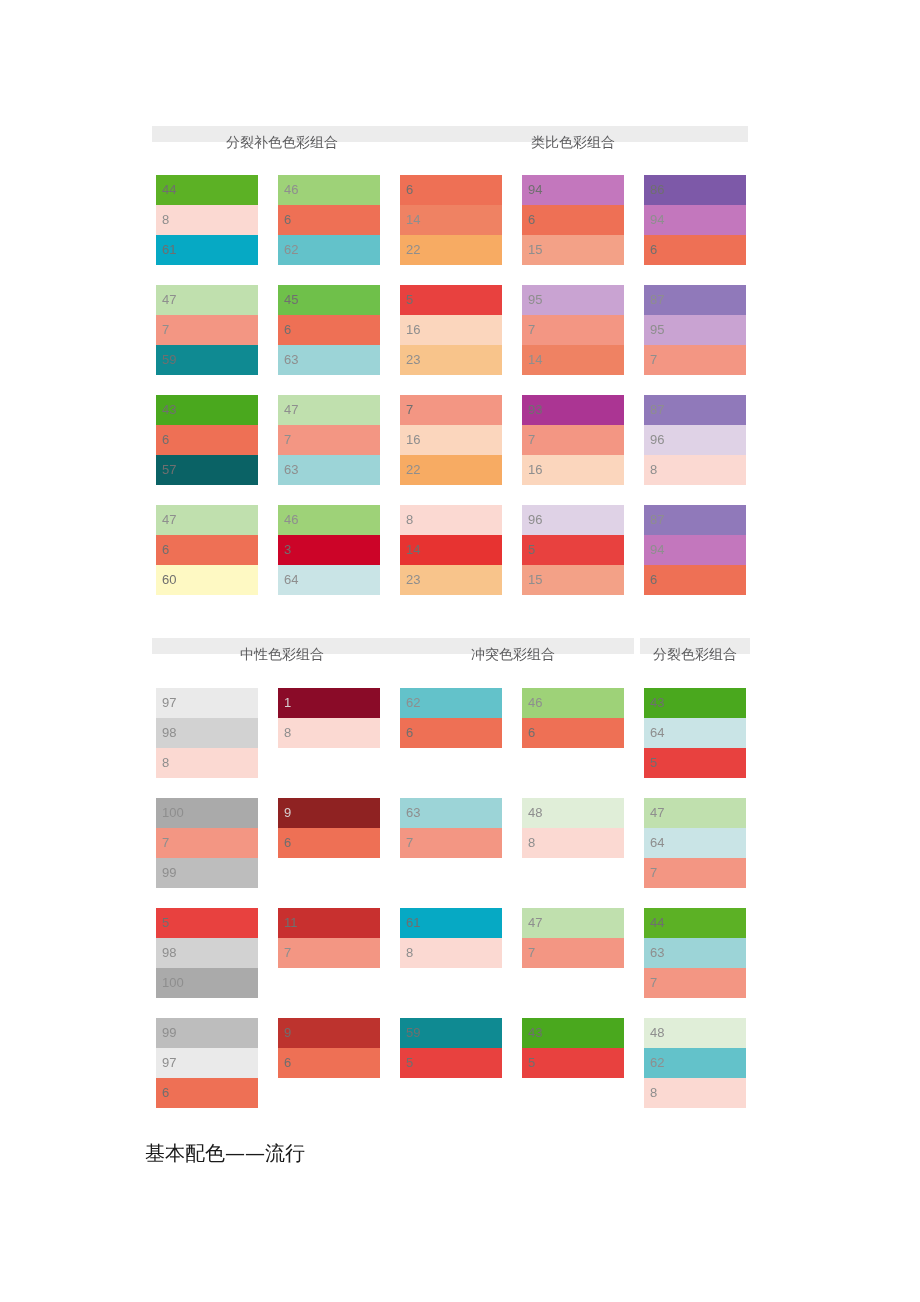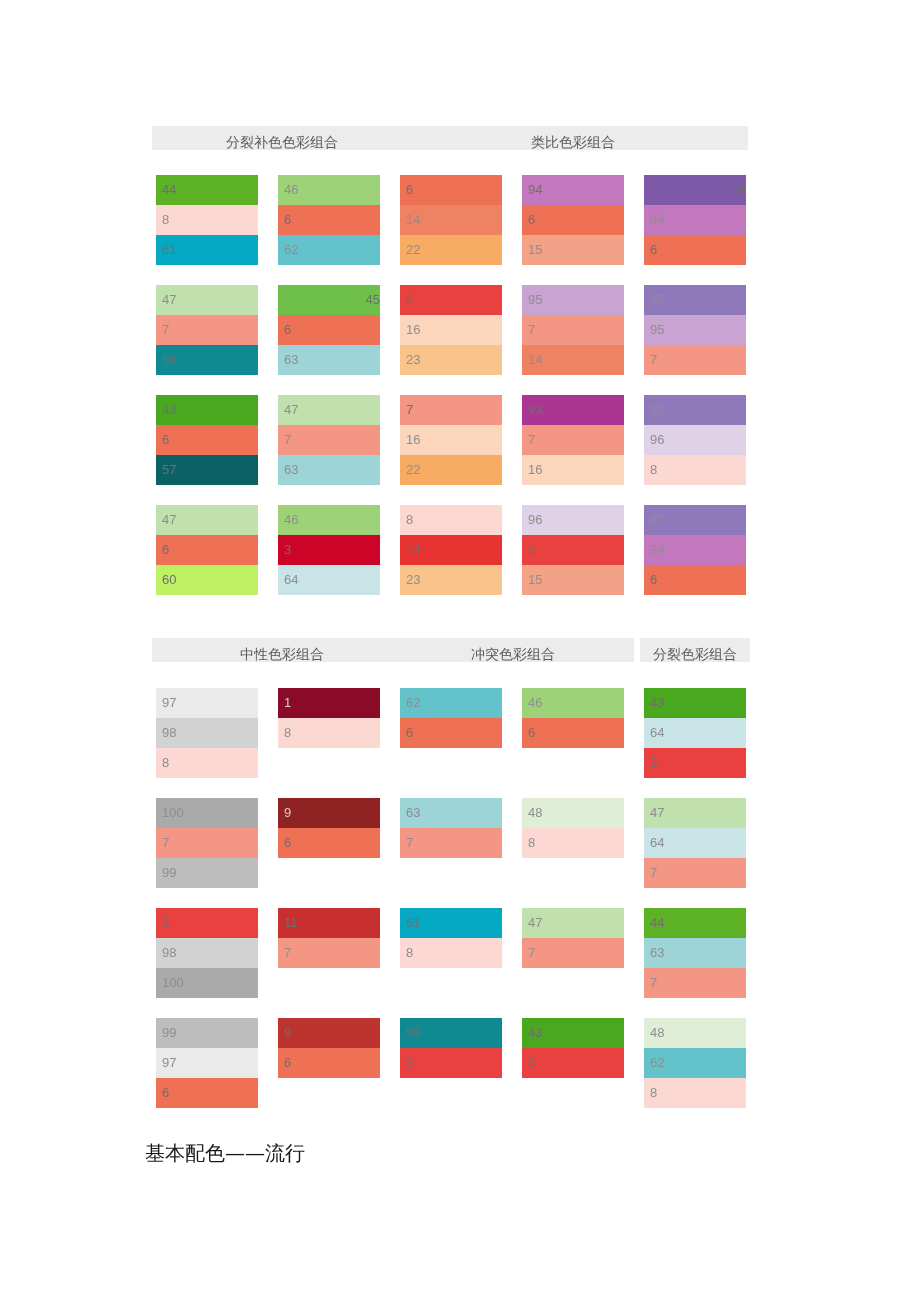--- a/index.html
+++ b/index.html
@@ -32,21 +32,21 @@
     color: #e6e6e6;
     white-space: nowrap;
     z-index: 5;
     pointer-events: none;
     user-select: none;
   }
 
   
   .hdr {
     position: absolute;
-    height: 24px;
+    height: 16px;
     background: #ececec;
     color: #59595b;
     font-size: 14px;
     line-height: 32px;
     text-align: center;
     z-index: 8;
     white-space: nowrap;
   }
 
   
@@ -103,31 +103,31 @@
         <div class="band lt" style="background: rgb(238, 112, 85);">6</div>
         <div class="band dk" style="background: rgb(239, 130, 99);">14</div>
         <div class="band dk" style="background: rgb(247, 171, 99);">22</div>
       </div>
       <div class="card" style="left: 522px; top: 175px;">
         <div class="band lt" style="background: rgb(195, 119, 189);">94</div>
         <div class="band lt" style="background: rgb(238, 112, 85);">6</div>
         <div class="band dk" style="background: rgb(243, 161, 135);">15</div>
       </div>
       <div class="card" style="left: 644px; top: 175px;">
-        <div class="band lt" style="background: rgb(125, 89, 168); text-align: right;">86</div>
+        <div class="band lt" style="background: rgb(125, 89, 168);">86</div>
         <div class="band dk" style="background: rgb(195, 119, 189);">94</div>
         <div class="band lt" style="background: rgb(238, 112, 85);">6</div>
       </div>
       <div class="card" style="left: 156px; top: 285px;">
         <div class="band dk" style="background: rgb(192, 224, 174);">47</div>
         <div class="band dk" style="background: rgb(243, 150, 131);">7</div>
         <div class="band lt" style="background: rgb(15, 138, 146);">59</div>
       </div>
       <div class="card" style="left: 278px; top: 285px;">
-        <div class="band lt" style="background: rgb(111, 192, 74); text-align: right;">45</div>
+        <div class="band lt" style="background: rgb(111, 192, 74);">45</div>
         <div class="band lt" style="background: rgb(238, 112, 85);">6</div>
         <div class="band dk" style="background: rgb(156, 212, 215);">63</div>
       </div>
       <div class="card" style="left: 400px; top: 285px;">
         <div class="band lt" style="background: rgb(232, 65, 63);">5</div>
         <div class="band dk" style="background: rgb(251, 214, 189);">16</div>
         <div class="band dk" style="background: rgb(248, 196, 139);">23</div>
       </div>
       <div class="card" style="left: 522px; top: 285px;">
         <div class="band dk" style="background: rgb(201, 163, 210);">95</div>
@@ -160,21 +160,21 @@
         <div class="band dk" style="background: rgb(251, 214, 189);">16</div>
       </div>
       <div class="card" style="left: 644px; top: 395px;">
         <div class="band dk" style="background: rgb(144, 121, 186);">87</div>
         <div class="band dk" style="background: rgb(223, 210, 230);">96</div>
         <div class="band dk" style="background: rgb(251, 217, 210);">8</div>
       </div>
       <div class="card" style="left: 156px; top: 505px;">
         <div class="band dk" style="background: rgb(192, 224, 174);">47</div>
         <div class="band lt" style="background: rgb(238, 112, 85);">6</div>
-        <div class="band lt" style="background: #bef264;">60</div>
+        <div class="band lt" style="background: #fef9c3;">60</div>
       </div>
       <div class="card" style="left: 278px; top: 505px;">
         <div class="band dk" style="background: rgb(158, 210, 120);">46</div>
         <div class="band lt" style="background: rgb(204, 4, 40);">3</div>
         <div class="band dk" style="background: rgb(201, 228, 230);">64</div>
       </div>
       <div class="card" style="left: 400px; top: 505px;">
         <div class="band dk" style="background: rgb(251, 217, 210);">8</div>
         <div class="band lt" style="background: rgb(231, 51, 49);">14</div>
         <div class="band dk" style="background: rgb(248, 196, 139);">23</div>

